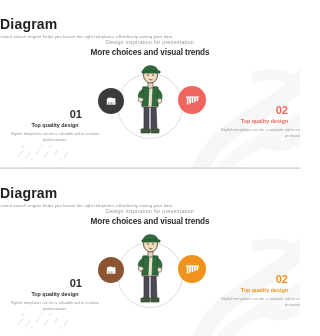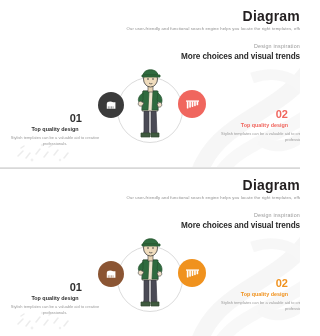--- a/index.html
+++ b/index.html
@@ -11,27 +11,27 @@
   .slide{position:relative;width:300px;height:168px;background:#ffffff;overflow:hidden;
          box-sizing:border-box;}
   .slide.second{border-top:1px solid #d8d8d8;}
 
   
   .wm{position:absolute;pointer-events:none;}
   .wm-ribbon{right:-46px;top:-30px;width:190px;height:215px;opacity:.55;}
   .wm-dots{left:14px;bottom:4px;width:64px;height:22px;opacity:.75;}
 
   
-  .head{position:relative;text-align:right;padding-top:9px;z-index:3;}
+  .head{position:relative;text-align:left;padding-top:17px;z-index:3;}
   .title{font-size:14px;font-weight:700;color:#231f20;letter-spacing:.2px;line-height:1;}
   .subtitle{margin-top:4px;font-size:3.1px;color:#8d8d8d;letter-spacing:.12px;
             line-height:1.1;transform:scale(1.34);transform-origin:center top;}
 
   
-  .midhead{position:relative;text-align:right;margin-top:14px;z-index:3;}
+  .midhead{position:relative;text-align:center;margin-top:2px;z-index:3;}
   .eyebrow{font-size:4.2px;color:#9a9a9a;letter-spacing:.15px;line-height:1.1;
            transform:scale(1.28);transform-origin:center top;}
   .bighead{margin-top:4px;font-size:8.2px;font-weight:700;color:#2b2b2b;
            letter-spacing:-.1px;line-height:1;}
 
   
   .stage{position:relative;height:92px;z-index:3;}
 
   .ring{position:absolute;left:50%;top:16px;margin-left:-33px;width:66px;height:66px;
         border-radius:50%;border:1px solid #dcdcdc;box-sizing:border-box;}

